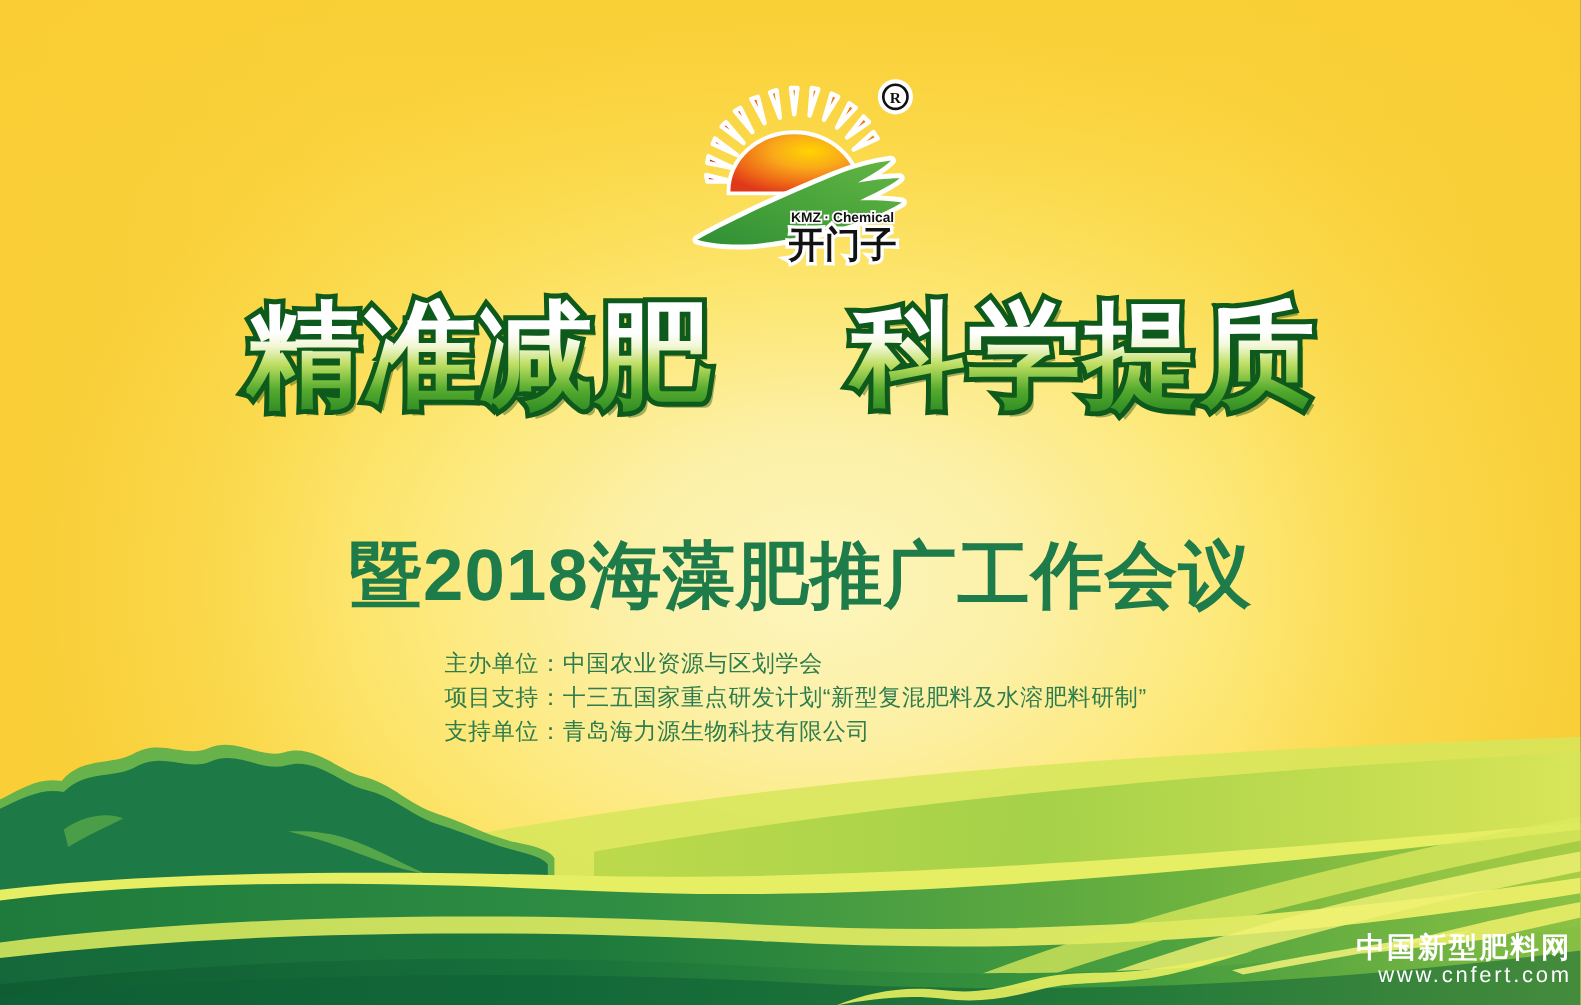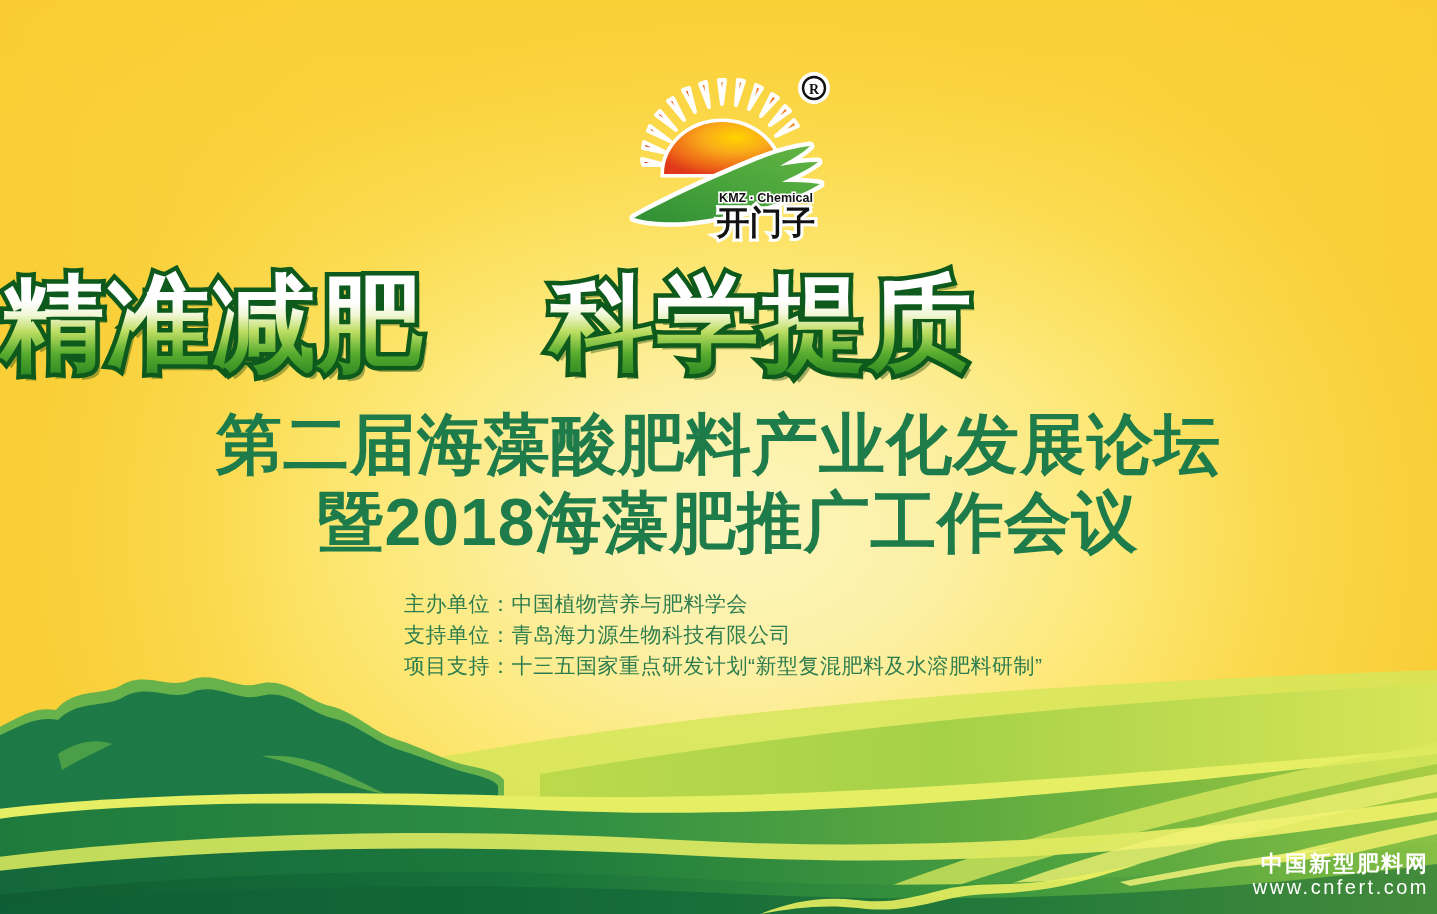--- a/index.html
+++ b/index.html
@@ -58,20 +58,21 @@
     width: 218px;
     height: 190px;
   }
   .logo-wrap svg { display:block; width: 100%; height: 100%; }
 
   
   .headline {
     position: absolute;
     left: 0; right: 16px;
     top: 271px;
+    text-align: center;
     line-height: 1;
     white-space: nowrap;
   }
   .headline .hl-text {
     display: inline-block;
     font-size: 104px;
     font-weight: bold;
     letter-spacing: 2px;
     background: linear-gradient(to bottom,
         #ffffff 0%, #ffffff 30%, #f2f7d6 42%,
@@ -127,21 +128,21 @@
   
   .watermark {
     position: absolute;
     right: 8px;
     bottom: 16px;
     text-align: right;
     color: #ffffff;
     line-height: 1.05;
   }
   .wm-cn {
-    font-size: 22px;
+    font-size: 26px;
     font-weight: bold;
     letter-spacing: 2px;
     display: block;
   }
   .wm-url {
     font-size: 20px;
     font-weight: normal;
     letter-spacing: 2.5px;
     display: block;
     margin-top: 2px;
@@ -307,27 +308,26 @@
       <span class="hl-gap"></span>
       <span>科学提质</span>
     </span>
     <span class="hl-text">
       <span>精准减肥</span>
       <span class="hl-gap"></span>
       <span>科学提质</span>
     </span>
   </div>
 
-  <div class="subtitle sub1">第二届海藻酸肥料产业化发展论坛</div>
   <div class="subtitle sub2">暨2018海藻肥推广工作会议</div>
 
   <div class="orgs">
-    <div class="org-line">主办单位：中国植物营养与肥料学会</div>
+    <div class="org-line">主办单位：中国农业资源与区划学会</div>
+    <div class="org-line">项目支持：十三五国家重点研发计划“新型复混肥料及水溶肥料研制”</div>
     <div class="org-line">支持单位：青岛海力源生物科技有限公司</div>
-    <div class="org-line">项目支持：十三五国家重点研发计划“新型复混肥料及水溶肥料研制”</div>
   </div>
 
   <div class="watermark">
     <span class="wm-cn">中国新型肥料网</span>
     <span class="wm-url">www.cnfert.com</span>
   </div>
 
 </div>
 
 </body></html>

